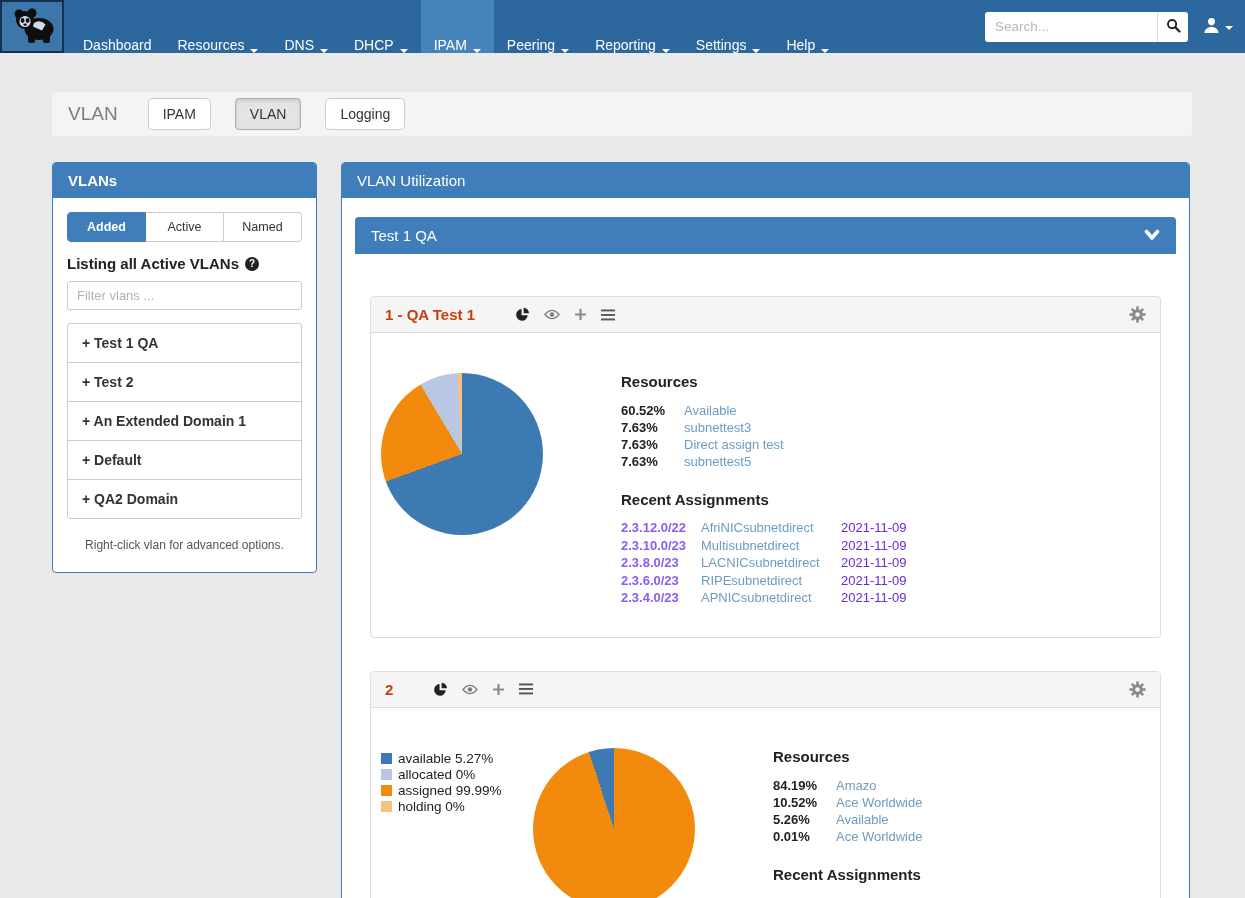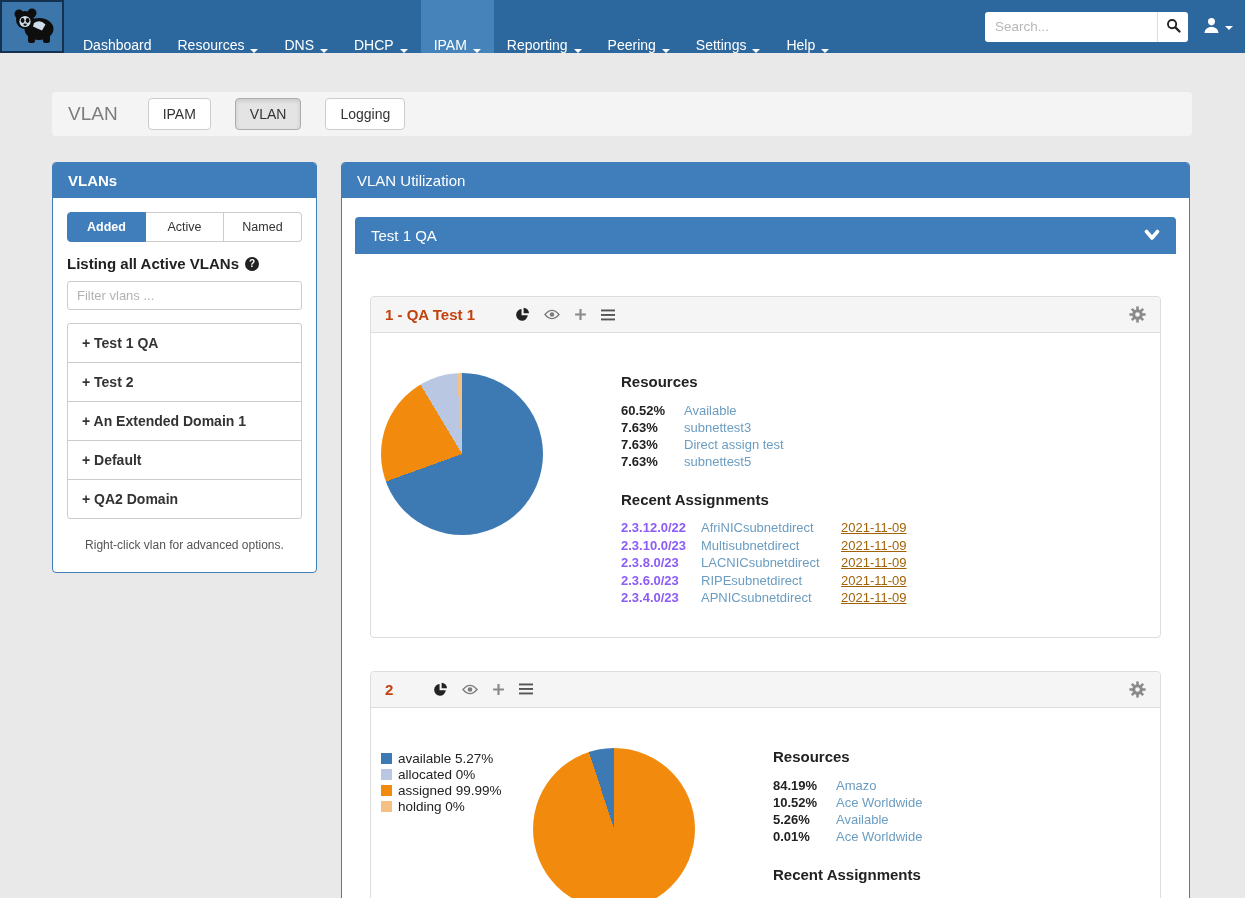--- a/index.html
+++ b/index.html
@@ -78,21 +78,21 @@
   .legend-item { display:flex; align-items:center; gap:6px; font-size:13.5px; line-height:16px; color:#222; }
   .swatch { width:11px; height:11px; flex:none; display:inline-block; }
   .pie { width:162px; height:162px; border-radius:50%; flex:none; }
   .details { margin-left:78px; min-width:280px; }
   .details h4 { font-size:15px; font-weight:bold; margin:0 0 12px; color:#222; }
   .details h4.assign-h { margin-top:21px; margin-bottom:11px; }
   .res-row { display:grid; grid-template-columns:50px auto; column-gap:13px; font-size:13px; line-height:17px; }
   .res-pct { font-weight:bold; color:#222; }
   .assign-row { display:grid; grid-template-columns:70px 130px auto; column-gap:10px; font-size:13px; line-height:17.5px; }
   .assign-cidr { font-weight:bold; color:#8b5cf6; white-space:nowrap; }
-  .assign-date { color:#a16207; white-space:nowrap;text-decoration:underline; }
+  .assign-date { color:#6d28d9; white-space:nowrap; }
 </style>
 </head>
 <body>
 
 <div class="navbar">
   <div class="logo-tile">
     <span>
       <svg width="46" height="38" viewBox="0 0 46 38">
         <g fill="#0e0e0e">
           <circle cx="10" cy="8" r="4.5"></circle>
@@ -124,25 +124,25 @@
       </li>
       <li class="nav-item">
         <span>DHCP</span>
         <span class="caret"></span>
       </li>
       <li class="nav-item active">
         <span>IPAM</span>
         <span class="caret"></span>
       </li>
       <li class="nav-item">
+        <span>Peering</span>
+        <span class="caret"></span>
+      </li>
+      <li class="nav-item">
         <span>Reporting</span>
-        <span class="caret"></span>
-      </li>
-      <li class="nav-item">
-        <span>Peering</span>
         <span class="caret"></span>
       </li>
       <li class="nav-item">
         <span>Settings</span>
         <span class="caret"></span>
       </li>
       <li class="nav-item">
         <span>Help</span>
         <span class="caret"></span>
       </li>

